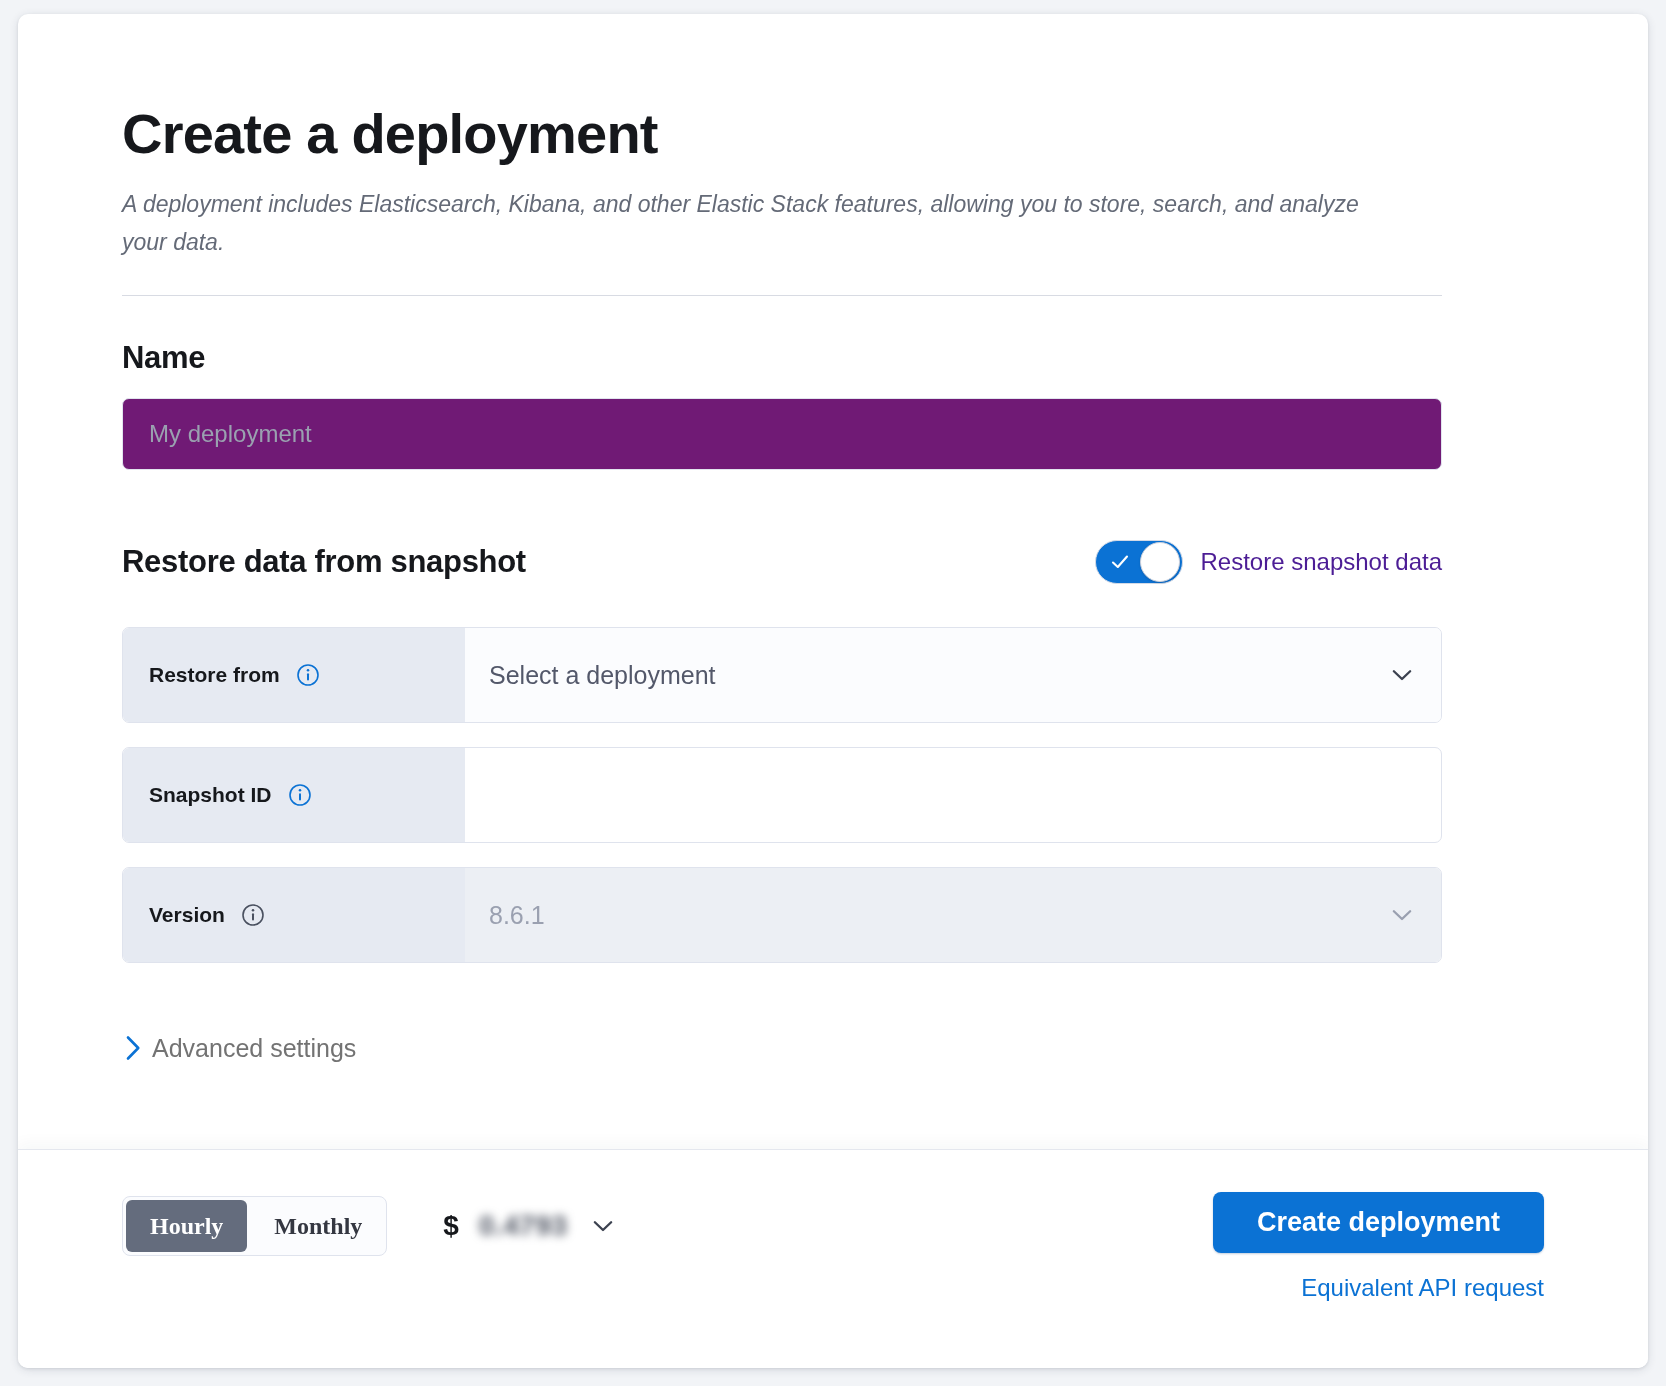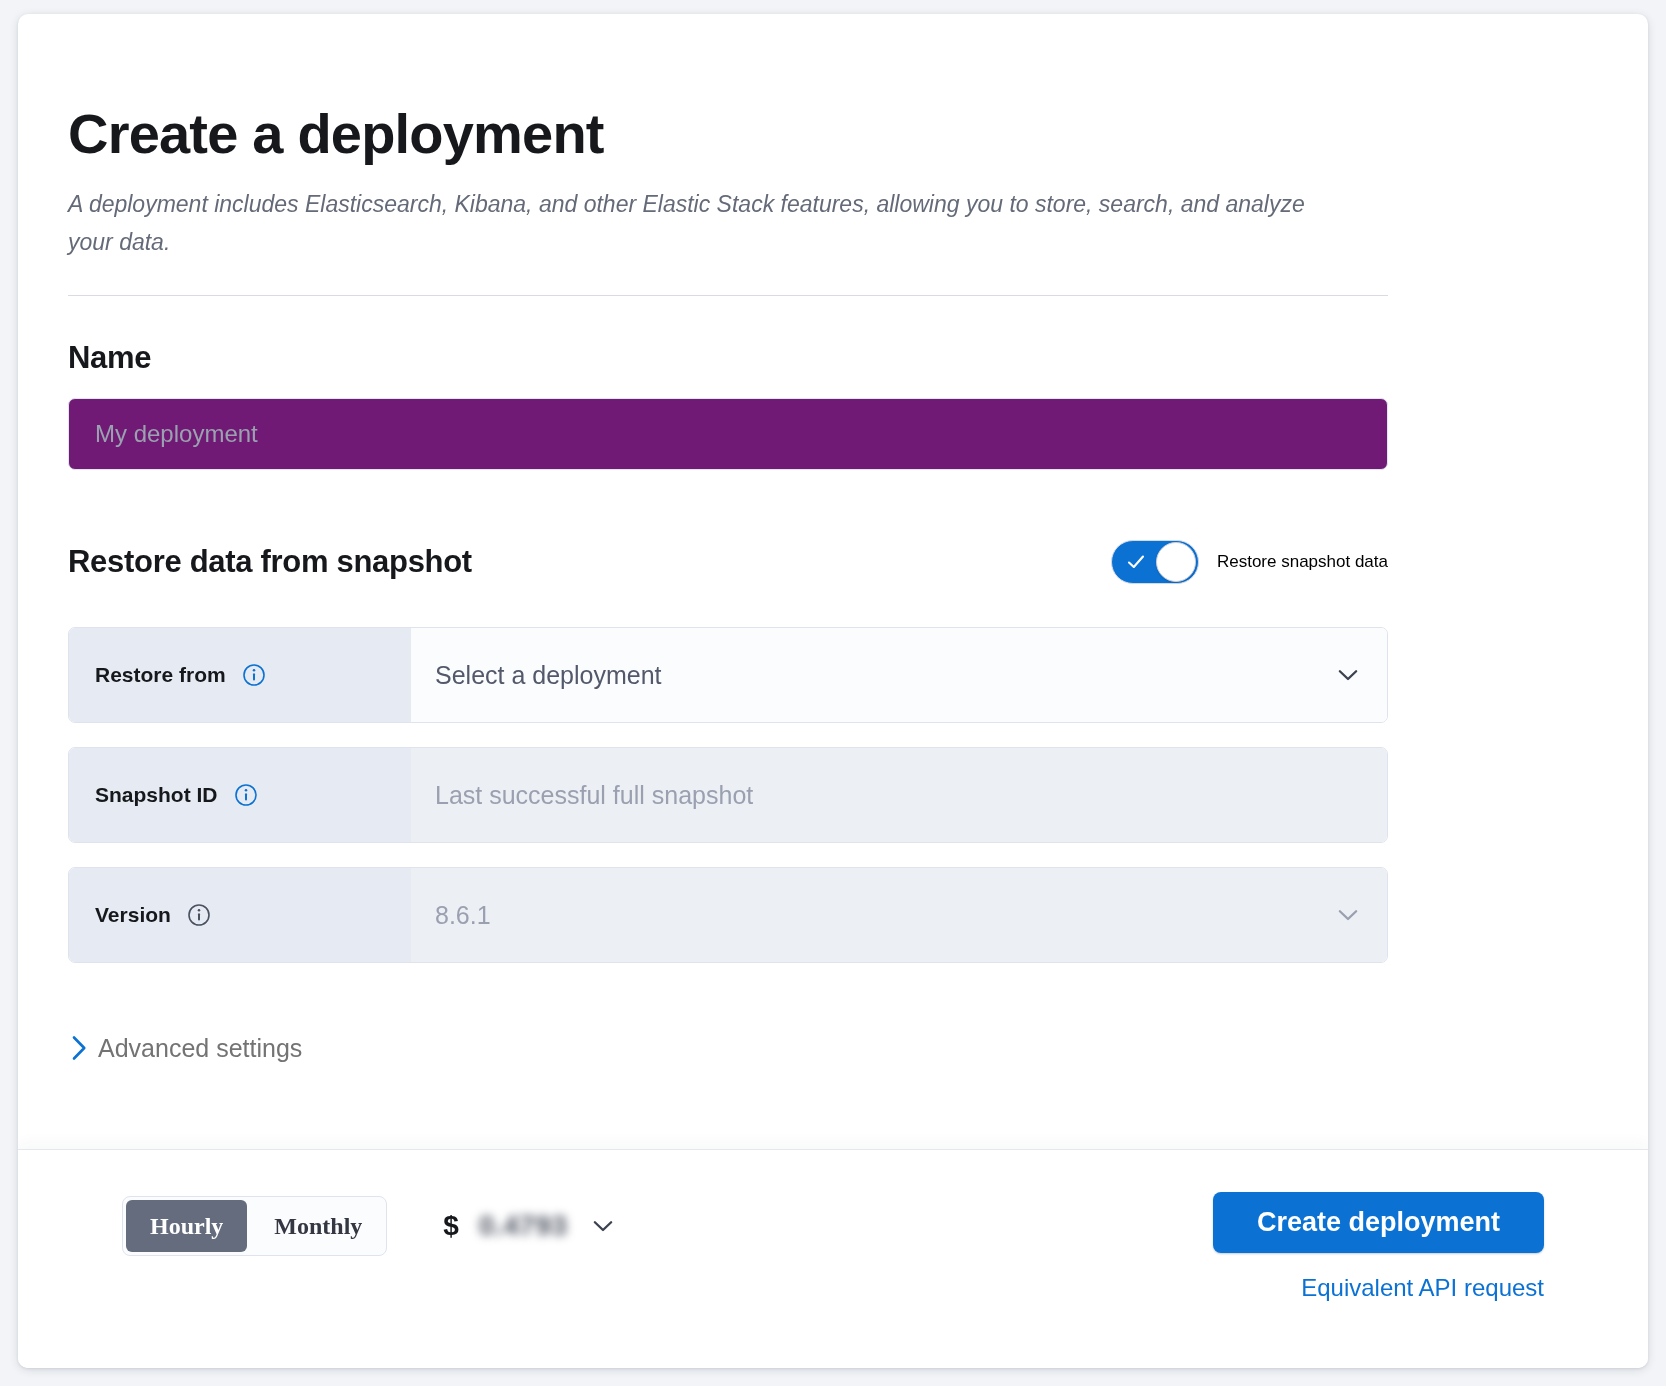--- a/index.html
+++ b/index.html
@@ -36,21 +36,21 @@
   }
 
   .card-body {
     flex: 1 1 auto;
     padding: 90px 0 0 0;
     position: relative;
   }
 
   .inner {
     width: 1320px;
-    margin-left: 50px;
+    margin-left: 104px;
   }
 
   
   .title {
     font-size: 56px;
     line-height: 1.08;
     font-weight: 700;
     color: #16181c;
     letter-spacing: -0.8px;
     margin: 0 0 22px 0;
@@ -133,22 +133,22 @@
     transform: translateY(-50%);
     width: 40px;
     height: 40px;
     border-radius: 50%;
     background: #ffffff;
     border: 1px solid #c9cfdb;
     box-sizing: border-box;
     box-shadow: 0 1px 2px rgba(20,30,50,0.18);
   }
   .toggle-label {
-    font-size: 17px;
-    color: #000000;
+    font-size: 24px;
+    color: #4c1d95;
   }
 
   
   .form-row {
     display: flex;
     width: 1320px;
     height: 96px;
     border-radius: 7px;
     overflow: hidden;
     border: 1px solid #dfe3ed;
@@ -343,23 +343,20 @@
 
         <div class="form-row disabled">
           <div class="row-label">
             <span>Snapshot ID</span>
             <svg class="info-icon" width="24" height="24" viewBox="0 0 24 24">
               <circle cx="12" cy="12" r="10" fill="none" stroke="#0b72d4" stroke-width="1.6"></circle>
               <circle cx="12" cy="7.3" r="1.25" fill="#0b72d4"></circle>
               <rect x="11" y="10.2" width="2" height="7.2" rx="1" fill="#0b72d4"></rect>
             </svg>
           </div>
-          <div class="row-field">
-            <span class="value">Last successful full snapshot</span>
-          </div>
         </div>
 
         <div class="form-row disabled">
           <div class="row-label">
             <span>Version</span>
             <svg class="info-icon" width="24" height="24" viewBox="0 0 24 24">
               <circle cx="12" cy="12" r="10" fill="none" stroke="#4a5160" stroke-width="1.6"></circle>
               <circle cx="12" cy="7.3" r="1.25" fill="#4a5160"></circle>
               <rect x="11" y="10.2" width="2" height="7.2" rx="1" fill="#4a5160"></rect>
             </svg>

